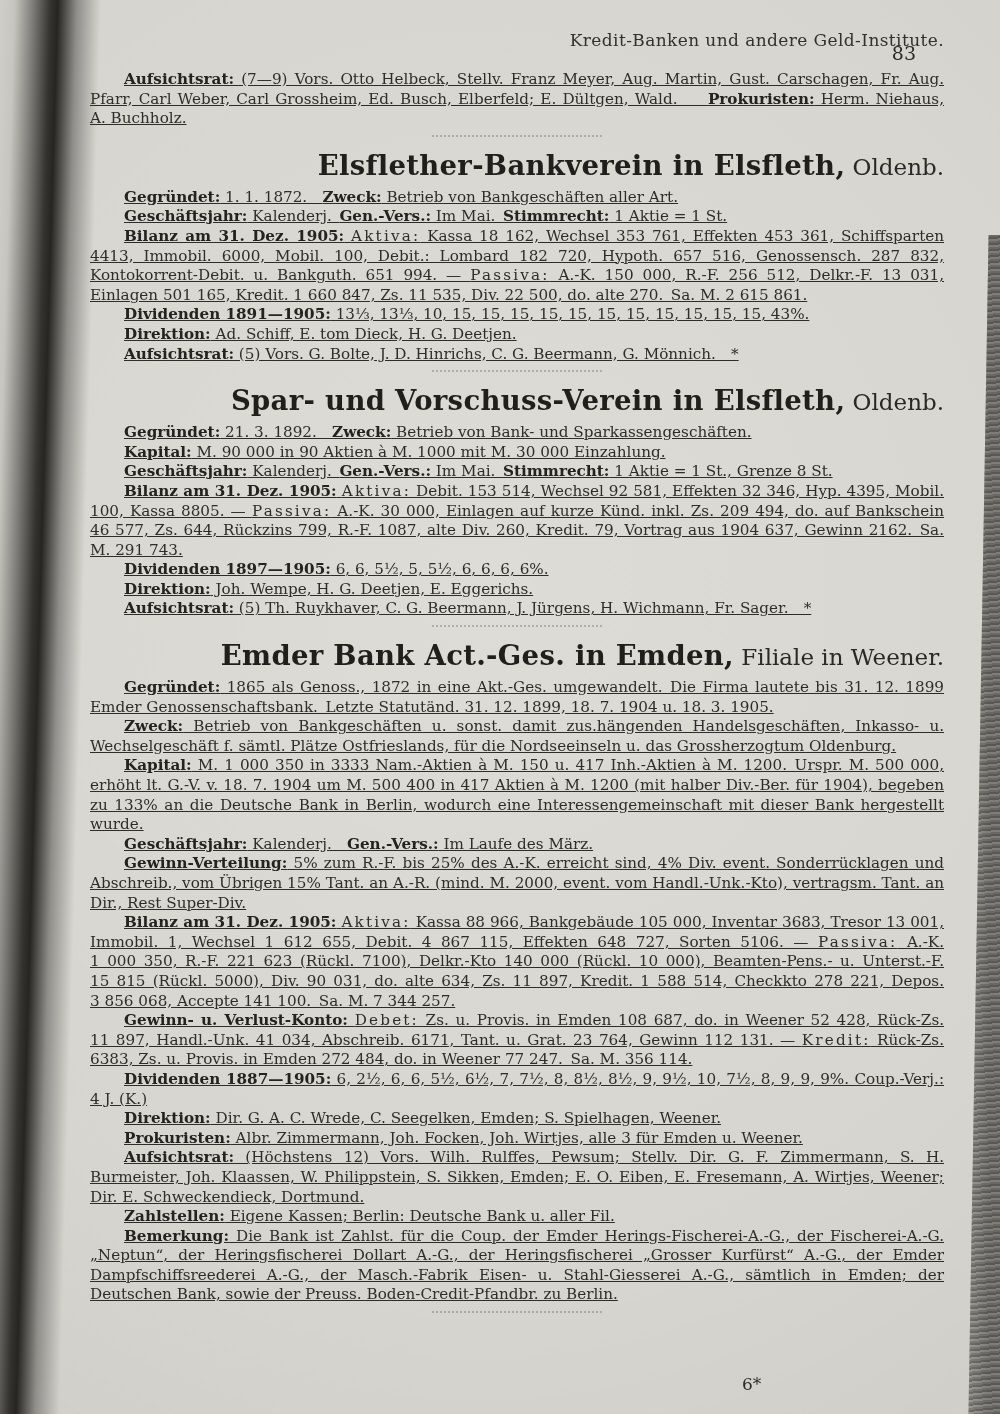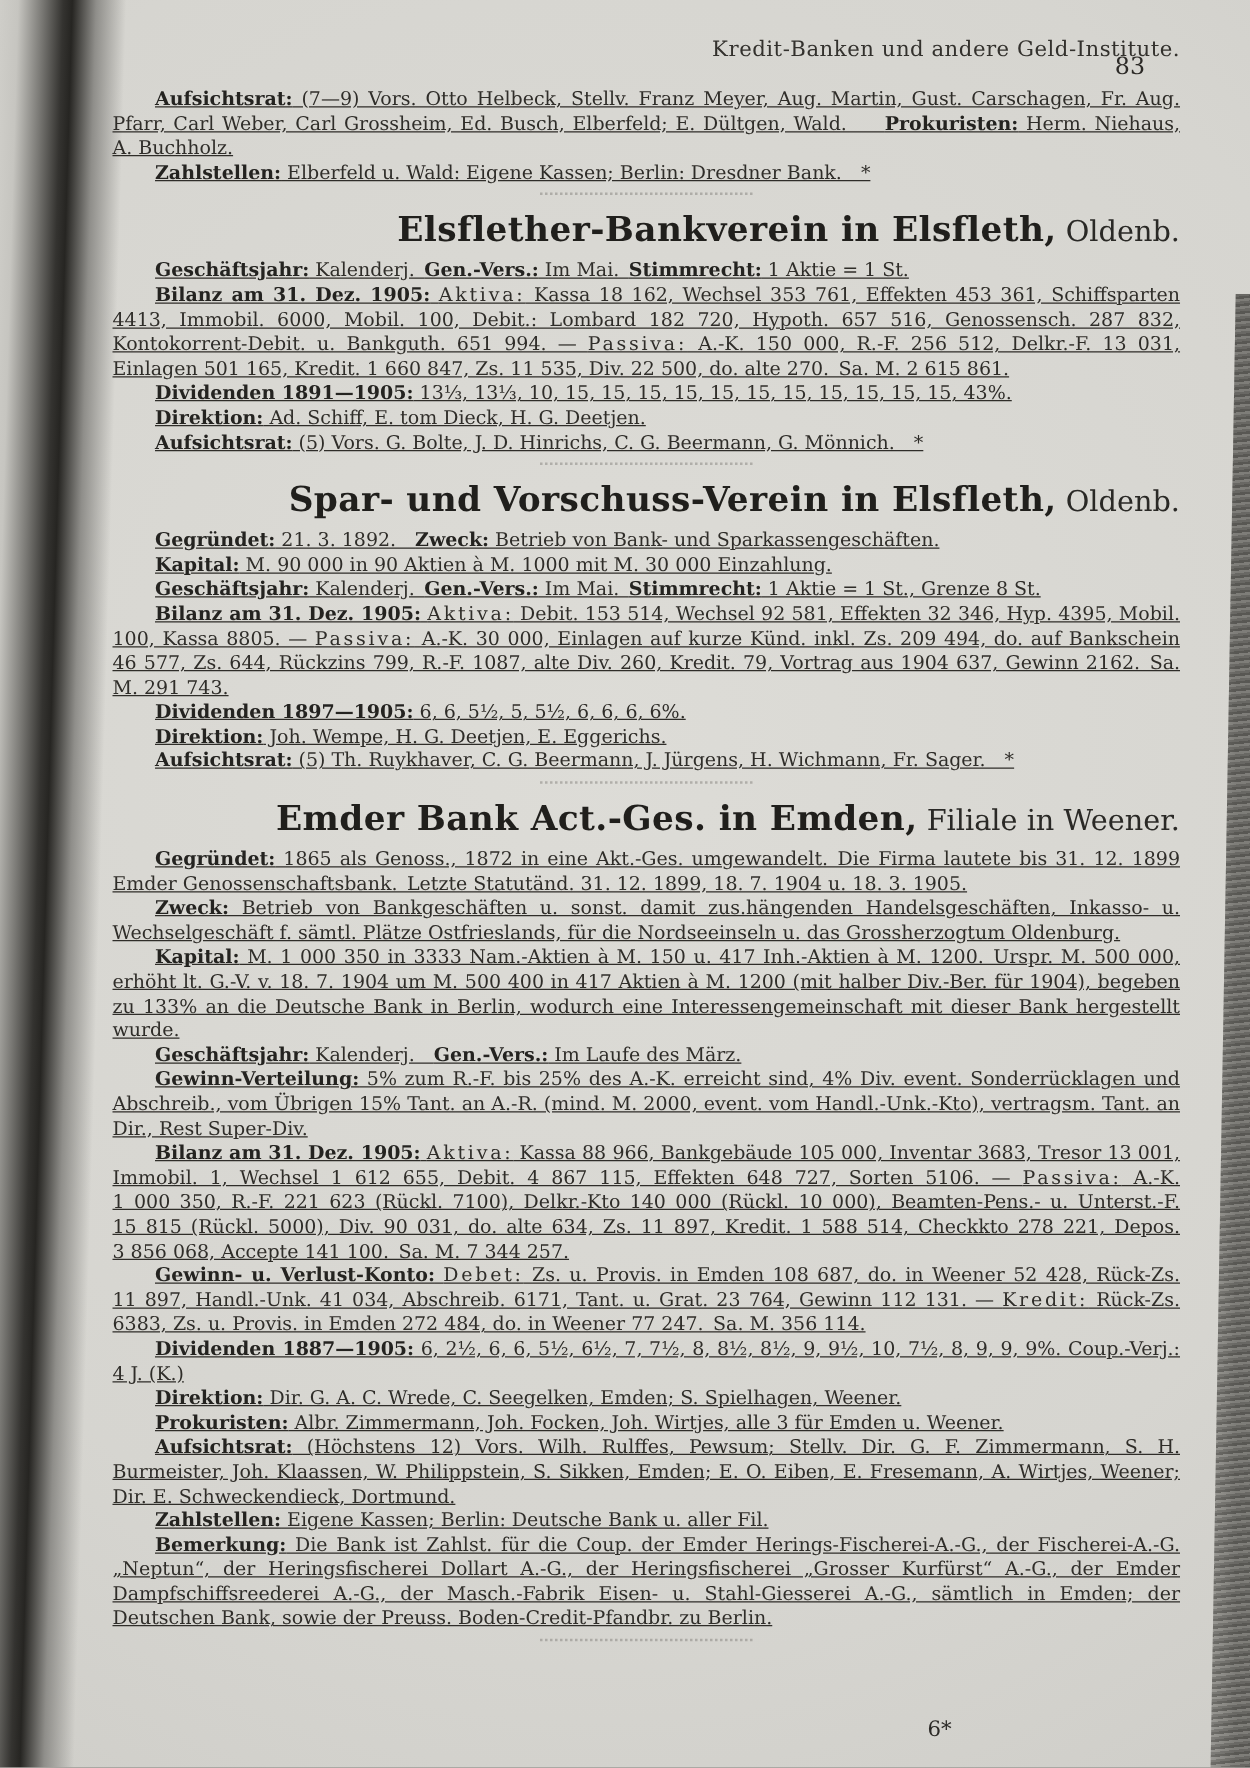--- a/index.html
+++ b/index.html
@@ -49,23 +49,23 @@
   <div class="fore-edge"></div>
 
   <div class="content">
     <div class="page-header">
       <span class="header-title">Kredit-Banken und andere Geld-Institute.</span>
       <span class="page-number">83</span>
     </div>
 
     <div>
         <p class="para"><span class="run-b">Aufsichtsrat:</span><span class="run-n"> (7—9) Vors. Otto Helbeck, Stellv. Franz Meyer, Aug. Martin, Gust. Carschagen, Fr. Aug. Pfarr, Carl Weber, Carl Grossheim, Ed. Busch, Elberfeld; E. Dültgen, Wald.  </span><span class="run-b">Prokuristen:</span><span class="run-n"> Herm. Niehaus, A. Buchholz.</span></p>
-        <p class="para"><span class="run-b">Zahlstellen:</span><span class="run-n"> Elberfeld u. Wald: Eigene Kassen; Berlin: Dresdner Bank. *</span></p>
         <div class="sep"></div>
         <h2 class="entry-heading"><span class="h-main">Elsflether-Bankverein in Elsfleth,</span><span class="h-tail"> Oldenb.</span></h2>
+        <p class="para"><span class="run-b">Gegründet:</span><span class="run-n"> 1. 1. 1872. </span><span class="run-b">Zweck:</span><span class="run-n"> Betrieb von Bankgeschäften aller Art.</span></p>
         <p class="para"><span class="run-b">Geschäftsjahr:</span><span class="run-n"> Kalenderj. </span><span class="run-b">Gen.-Vers.:</span><span class="run-n"> Im Mai. </span><span class="run-b">Stimmrecht:</span><span class="run-n"> 1 Aktie = 1 St.</span></p>
         <p class="para"><span class="run-b">Bilanz am 31. Dez. 1905:</span><span class="run-n"> </span><span class="run-g">Aktiva:</span><span class="run-n"> Kassa 18&nbsp;162, Wechsel 353&nbsp;761, Effekten 453&nbsp;361, Schiffsparten 4413, Immobil. 6000, Mobil. 100, Debit.: Lombard 182&nbsp;720, Hypoth. 657&nbsp;516, Genossensch. 287&nbsp;832, Kontokorrent-Debit. u. Bankguth. 651&nbsp;994. — </span><span class="run-g">Passiva:</span><span class="run-n"> A.-K. 150&nbsp;000, R.-F. 256&nbsp;512, Delkr.-F. 13&nbsp;031, Einlagen 501&nbsp;165, Kredit. 1&nbsp;660&nbsp;847, Zs. 11&nbsp;535, Div. 22&nbsp;500, do. alte 270. Sa. M. 2&nbsp;615&nbsp;861.</span></p>
         <p class="para"><span class="run-b">Dividenden 1891—1905:</span><span class="run-n"> 13⅓, 13⅓, 10, 15, 15, 15, 15, 15, 15, 15, 15, 15, 15, 15, 43%.</span></p>
         <p class="para"><span class="run-b">Direktion:</span><span class="run-n"> Ad. Schiff, E. tom Dieck, H. G. Deetjen.</span></p>
         <p class="para"><span class="run-b">Aufsichtsrat:</span><span class="run-n"> (5) Vors. G. Bolte, J. D. Hinrichs, C. G. Beermann, G. Mönnich. *</span></p>
         <div class="sep"></div>
         <h2 class="entry-heading"><span class="h-main">Spar- und Vorschuss-Verein in Elsfleth,</span><span class="h-tail"> Oldenb.</span></h2>
         <p class="para"><span class="run-b">Gegründet:</span><span class="run-n"> 21. 3. 1892. </span><span class="run-b">Zweck:</span><span class="run-n"> Betrieb von Bank- und Sparkassengeschäften.</span></p>
         <p class="para"><span class="run-b">Kapital:</span><span class="run-n"> M. 90&nbsp;000 in 90 Aktien à M. 1000 mit M. 30&nbsp;000 Einzahlung.</span></p>
         <p class="para"><span class="run-b">Geschäftsjahr:</span><span class="run-n"> Kalenderj. </span><span class="run-b">Gen.-Vers.:</span><span class="run-n"> Im Mai. </span><span class="run-b">Stimmrecht:</span><span class="run-n"> 1 Aktie = 1 St., Grenze 8 St.</span></p>

